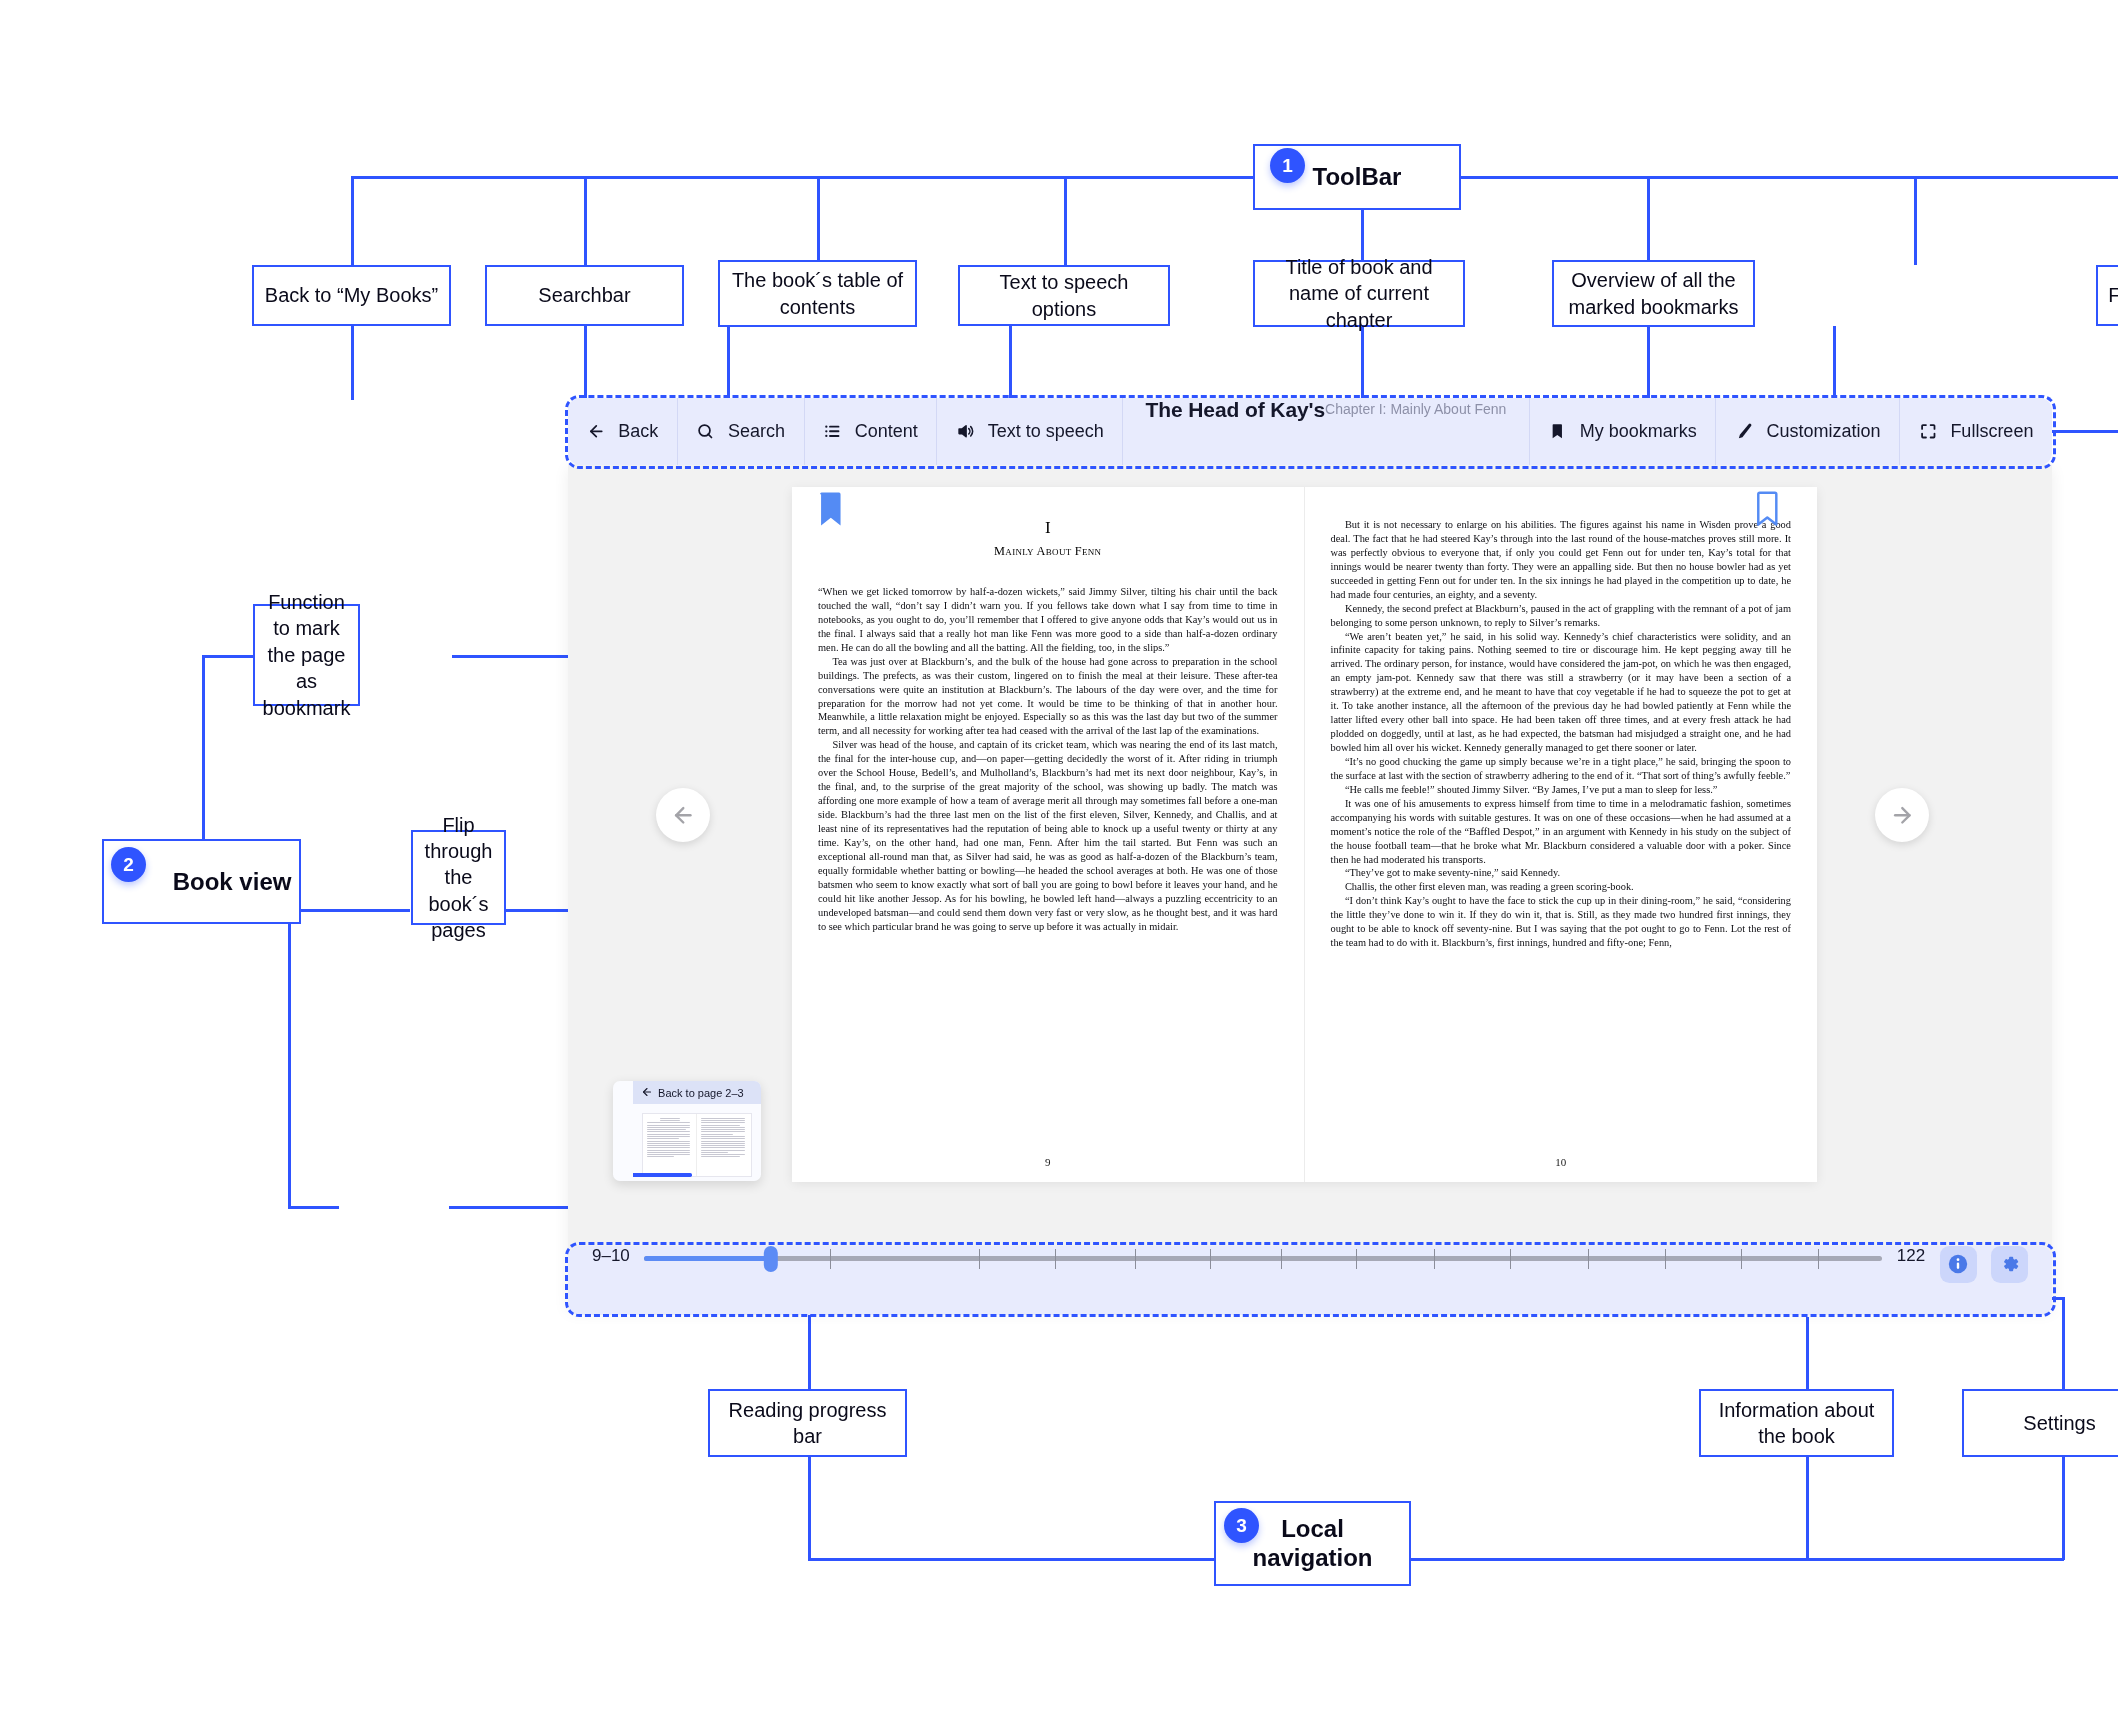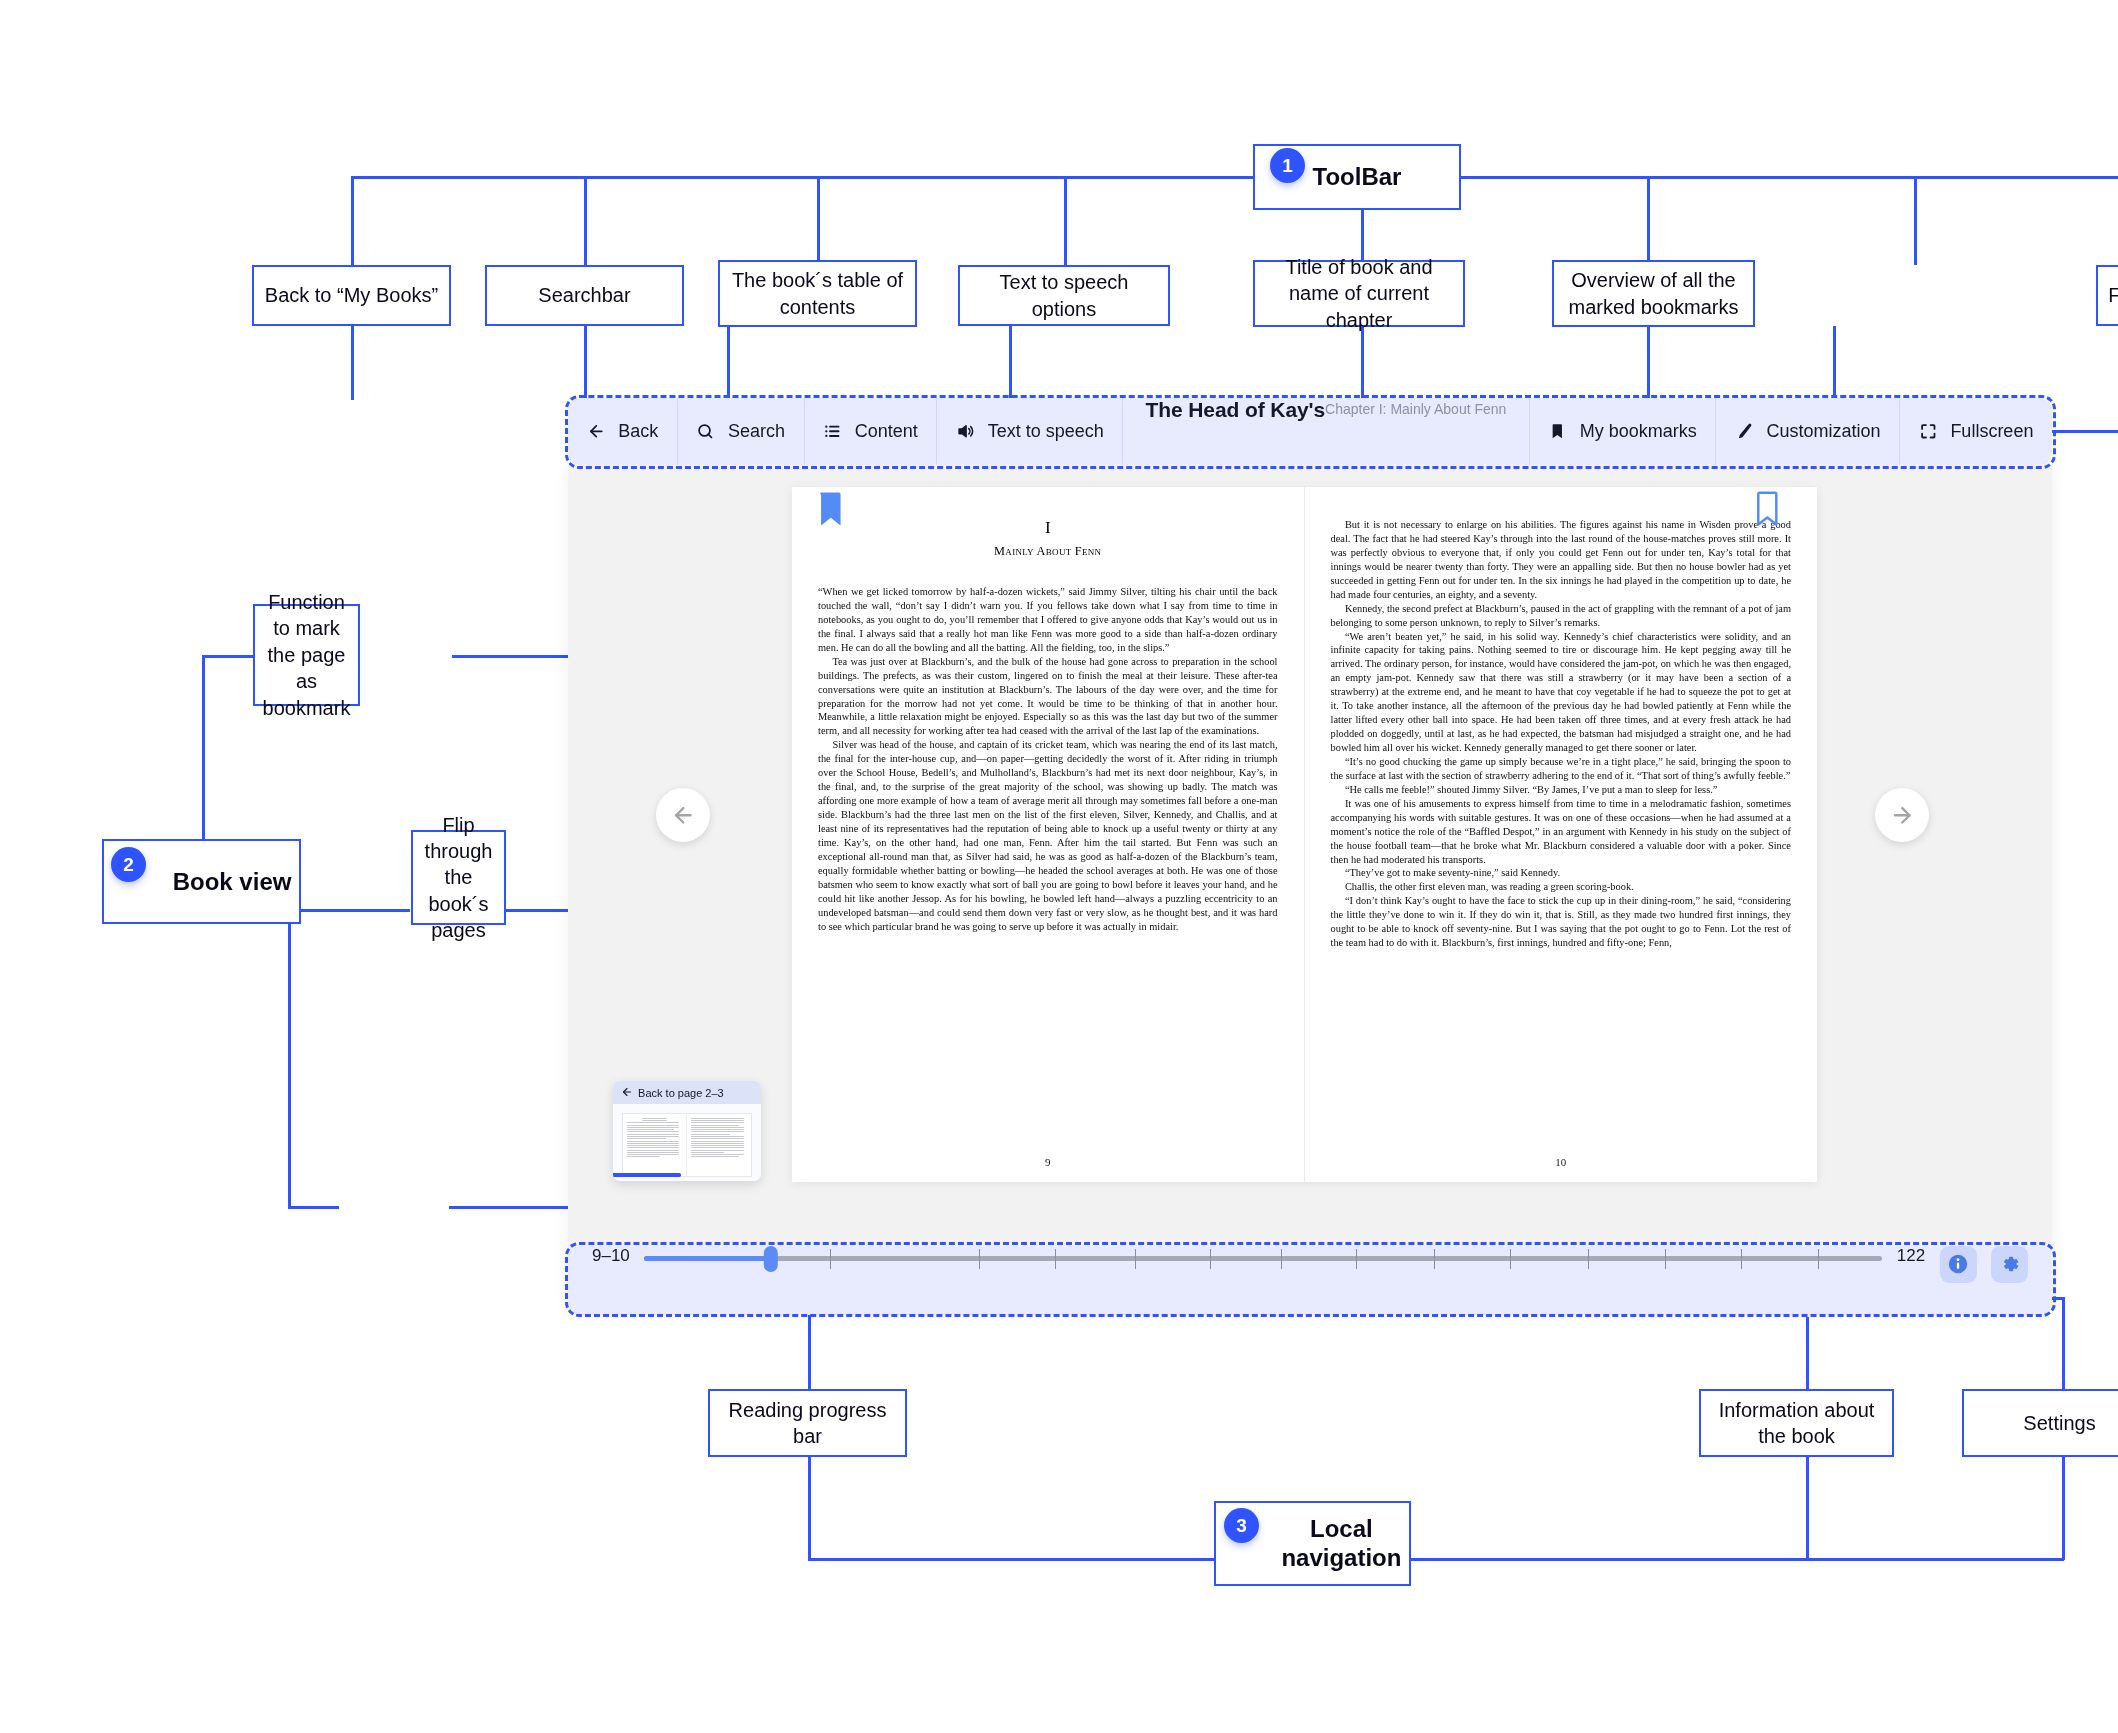--- a/index.html
+++ b/index.html
@@ -171,20 +171,21 @@
   
   .backcard {
     position: absolute;
     left: 613px; top: 1081px;
     width: 148px; height: 100px;
     background: #fafbff;
     border-radius: 6.8px;
     box-shadow: 0 3.4px 10.2px rgba(0,0,0,.12);
     overflow: hidden;
     z-index: 34;
+    padding-left: 20px;
   }
   .backcard-head {
     height: 23px; background: #dce2f7;
     display: flex; align-items: center; gap: 5.5px;
     padding: 0 7.6px;
     font-size: 11px; color: #15172b;
   }
   .backcard-head svg { width: 12px; height: 12px; }
   .backcard-body { padding: 8.5px 9.3px 0 9.3px; position: relative; height: 77px; }
   .thumbspread {
@@ -562,20 +563,20 @@
   <div class="ann-box" style="left:708px; top:1389px; width:199px; height:68px;">
     <span class="lbl">Reading progress bar</span>
   </div>
   <div class="ann-box" style="left:1699px; top:1389px; width:195px; height:68px;">
     <span class="lbl">Information about the book</span>
   </div>
   <div class="ann-box" style="left:1962px; top:1389px; width:195px; height:68px;">
     <span class="lbl">Settings</span>
   </div>
 
-  <div class="ann-box titlebox" style="left:1214px; top:1501px; width:197px; height:85px; flex-direction:column; line-height:1.18;align-items:flex-end;">
+  <div class="ann-box titlebox" style="left:1214px; top:1501px; width:197px; height:85px; flex-direction:column; line-height:1.18;">
     <span class="lbl" style="white-space:pre-line;">Local
 navigation</span>
   </div>
   <div class="num-badge" style="left:1224px; top:1508px;">3</div>
 
 </div>
 
 
 </body></html>

